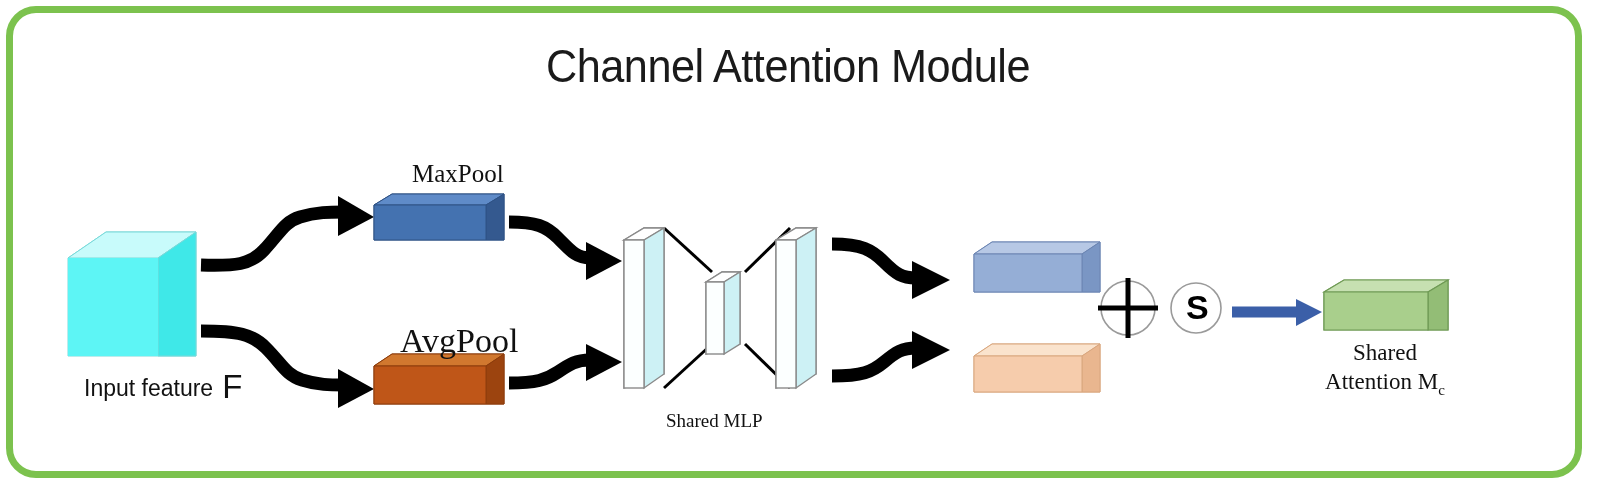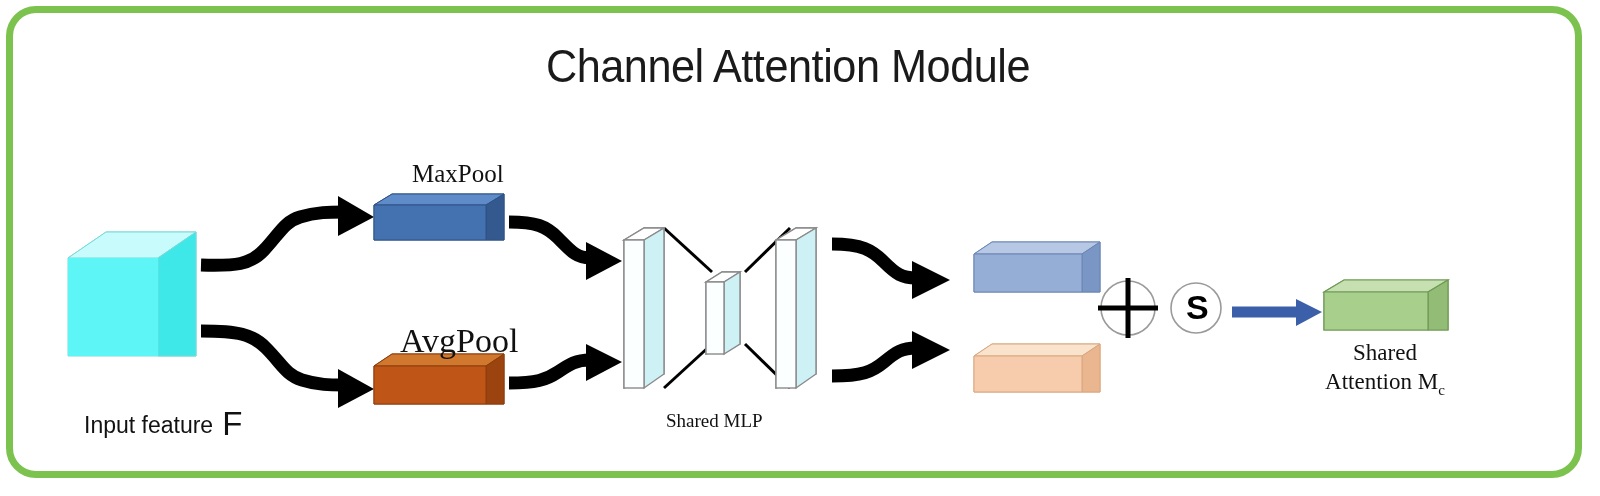--- a/index.html
+++ b/index.html
@@ -56,21 +56,20 @@
     color: #111111;
     white-space: nowrap;
   }
   .lbl-maxpool { left: 412px; top: 160px; font-size: 25px; }
   .lbl-avgpool { left: 400px; top: 322px; font-size: 34px; }
   .lbl-mlp     { left: 666px; top: 410px; font-size: 19px; }
   .lbl-input {
     left: 84px; top: 368px;
     font-family: "Liberation Sans", sans-serif;
     font-size: 23px;
-    margin-top: 37px;
   }
   .lbl-input .fvar {
     font-size: 33px;
     font-family: "Liberation Sans", sans-serif;
     padding-left: 9px;
     vertical-align: -2px;
   }
   .lbl-out {
     left: 1300px; top: 338px;
     width: 170px;

